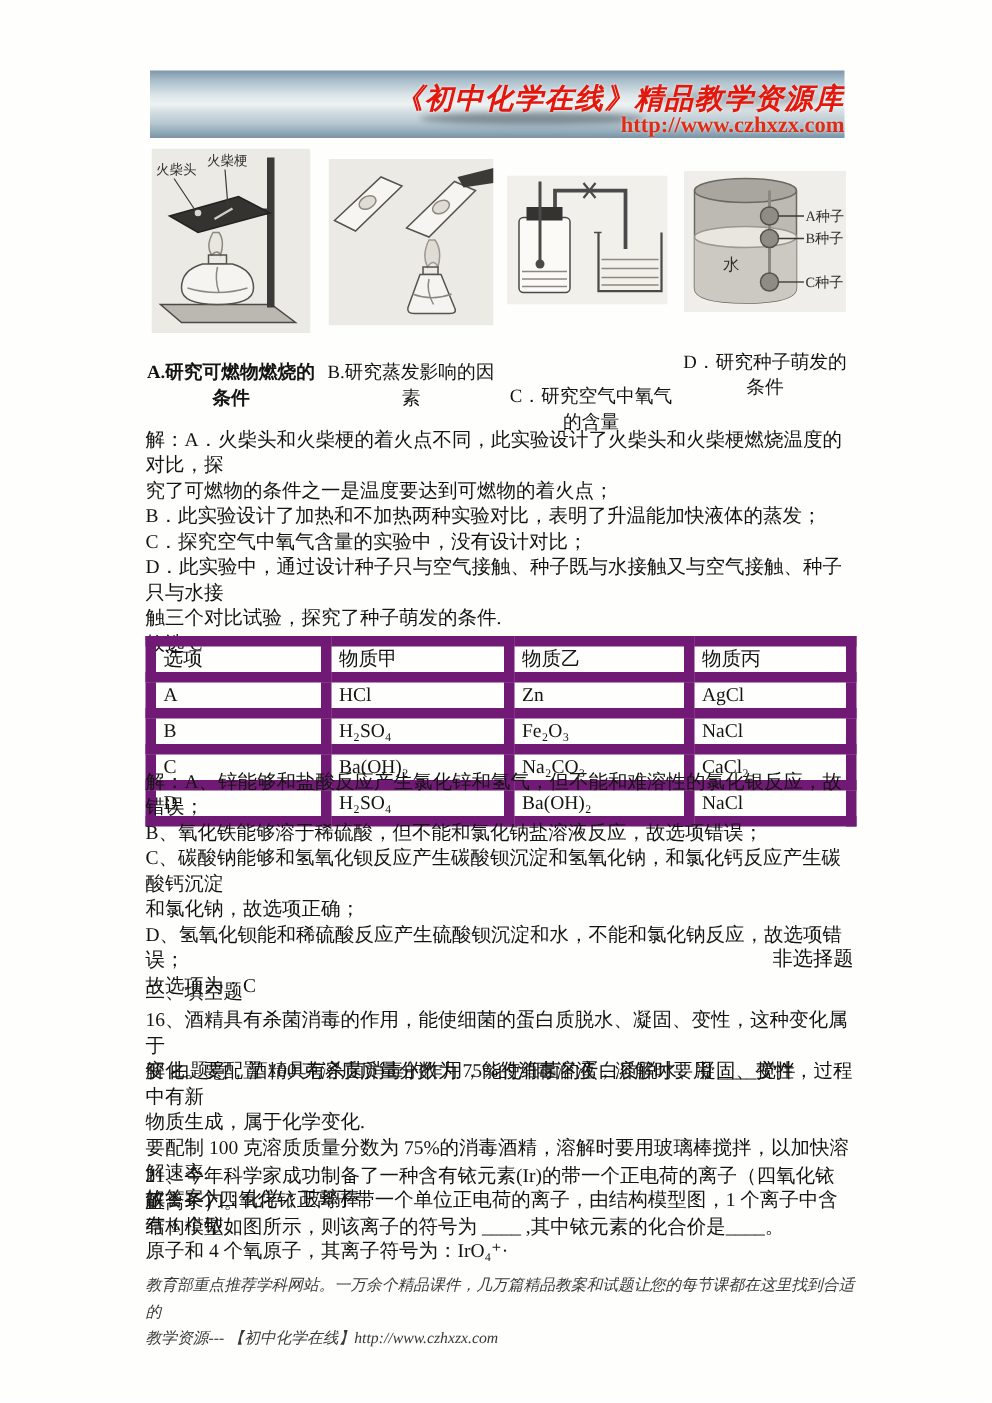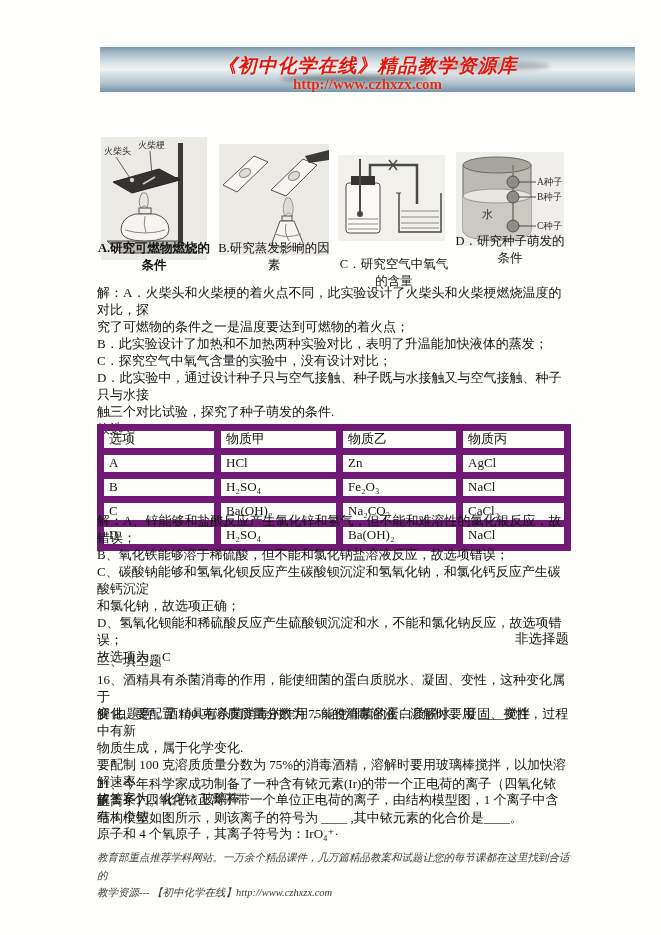--- a/index.html
+++ b/index.html
@@ -3,45 +3,45 @@
 <meta charset="utf-8">
 <style>
   html,body { margin:0; padding:0; background:#ffffff; }
   .page {
     position:relative; width:661px; height:935px; background:#fefefd;
     font-family:"Liberation Serif","DejaVu Serif",serif; color:#141413;
     overflow:hidden;
   }
   
   .banner {
-    position:absolute; left:100px; top:47px; width:535px; height:45px;
+    position:absolute; left:100px; top:47px; width:463px; height:45px;
     background:linear-gradient(to bottom,
       #7e96aa 0%, #a7bdca 14%, #dfe7ea 38%, #eef2f2 50%,
       #d3dde1 62%, #b7c8d1 78%, #8ea8b7 92%, #7b94a6 100%);
-    overflow:hidden; text-align:center;
+    overflow:hidden; text-align:right;
   }
   .banner-art1, .banner-art2 {
     position:absolute; background:#44535e; border-radius:50%;
     filter:blur(2px); opacity:.55;
   }
   .banner-art1 { left:180px; top:28px; width:150px; height:8px; }
   .banner-art2 { left:330px; top:14px; width:120px; height:10px; opacity:.35; }
   .banner-title {
     position:relative; margin-top:6px;
     font-size:19px; font-weight:bold; font-style:italic; letter-spacing:1px;
     color:#e3170c; text-shadow:0 0 2px rgba(255,255,255,.8);
     white-space:nowrap;
   }
   .banner-url {
     position:relative; margin-top:-3px;
     font-size:15px; font-weight:bold; color:#e02c14;
     text-shadow:0 0 2px rgba(255,255,255,.7);
   }
   
-  .fig { position:absolute;margin-top:38px; }
+  .fig { position:absolute; }
   .fig svg { display:block; width:100%; height:100%; }
   .figA { left:101px; top:99px;  width:106px; height:123px; }
   .figB { left:219px; top:106px; width:110px; height:111px; }
   .figC { left:338px; top:117px; width:107px; height:86px;  }
   .figD { left:456px; top:114px; width:108px; height:94px;  }
   .caption {
     position:absolute; font-size:12.5px; line-height:17px;
     text-align:center; white-space:pre-line;
   }
   .capA { left:96px;  top:240px; width:116px;font-weight:bold; }

